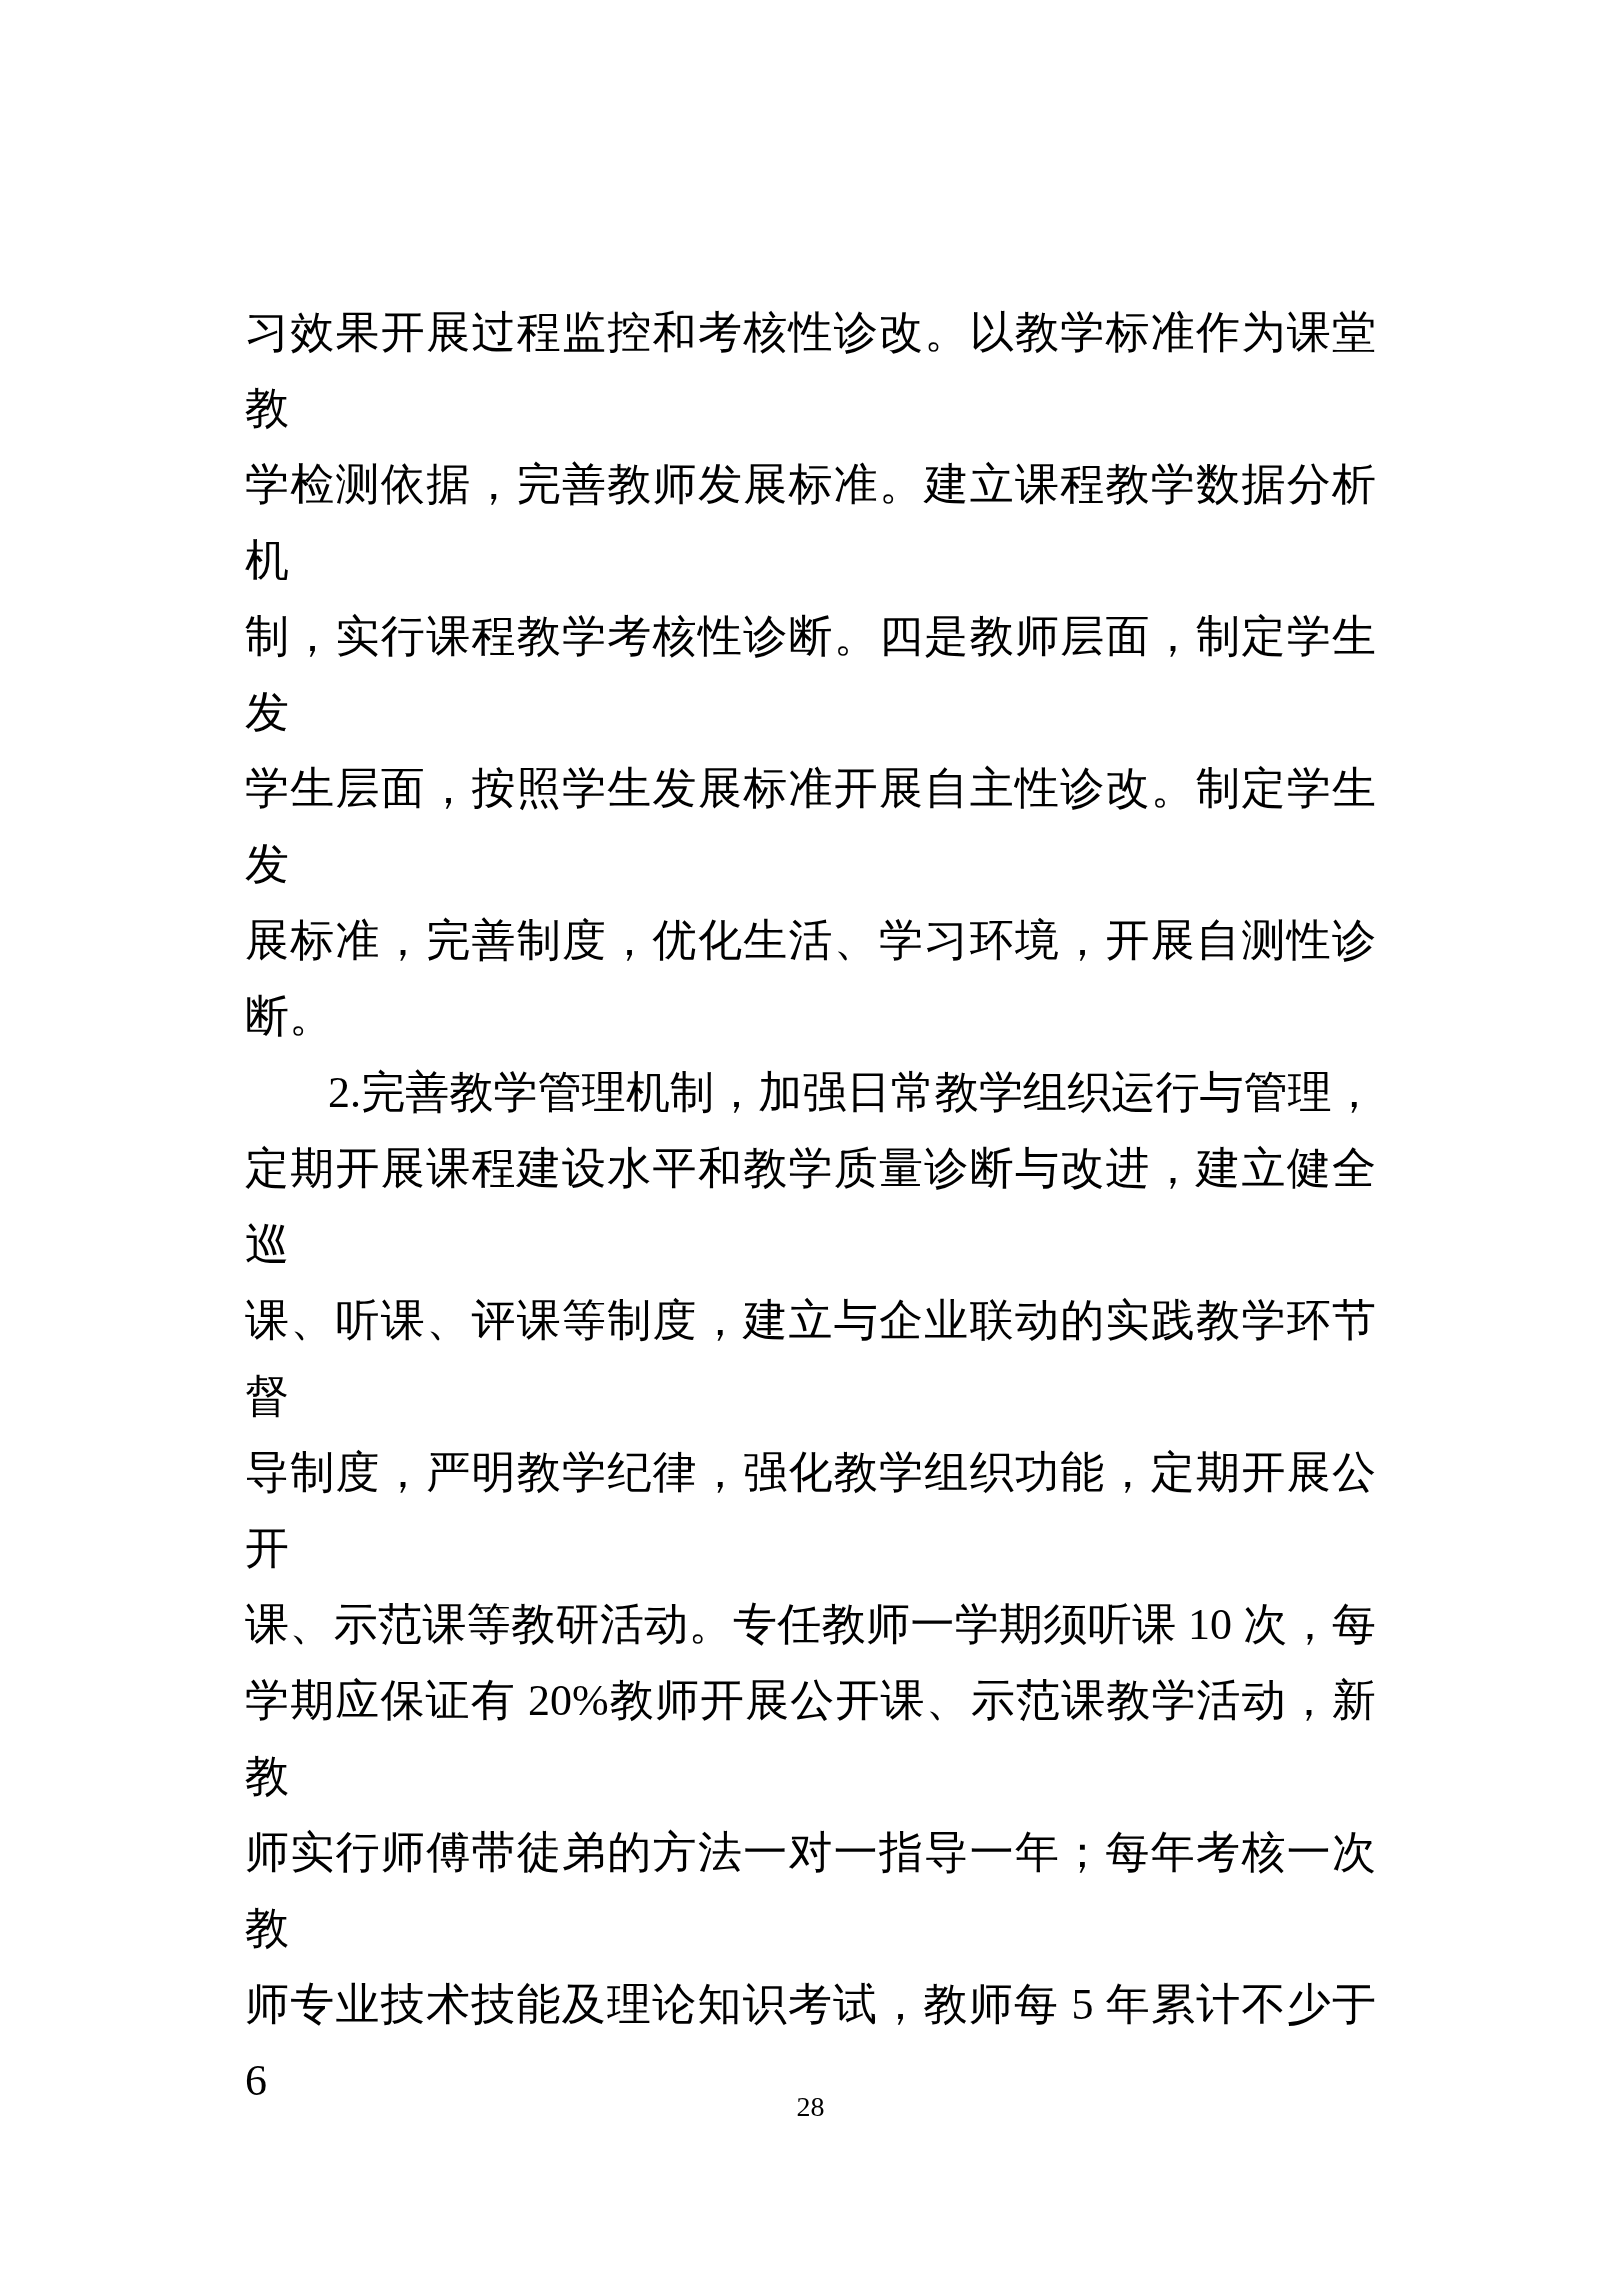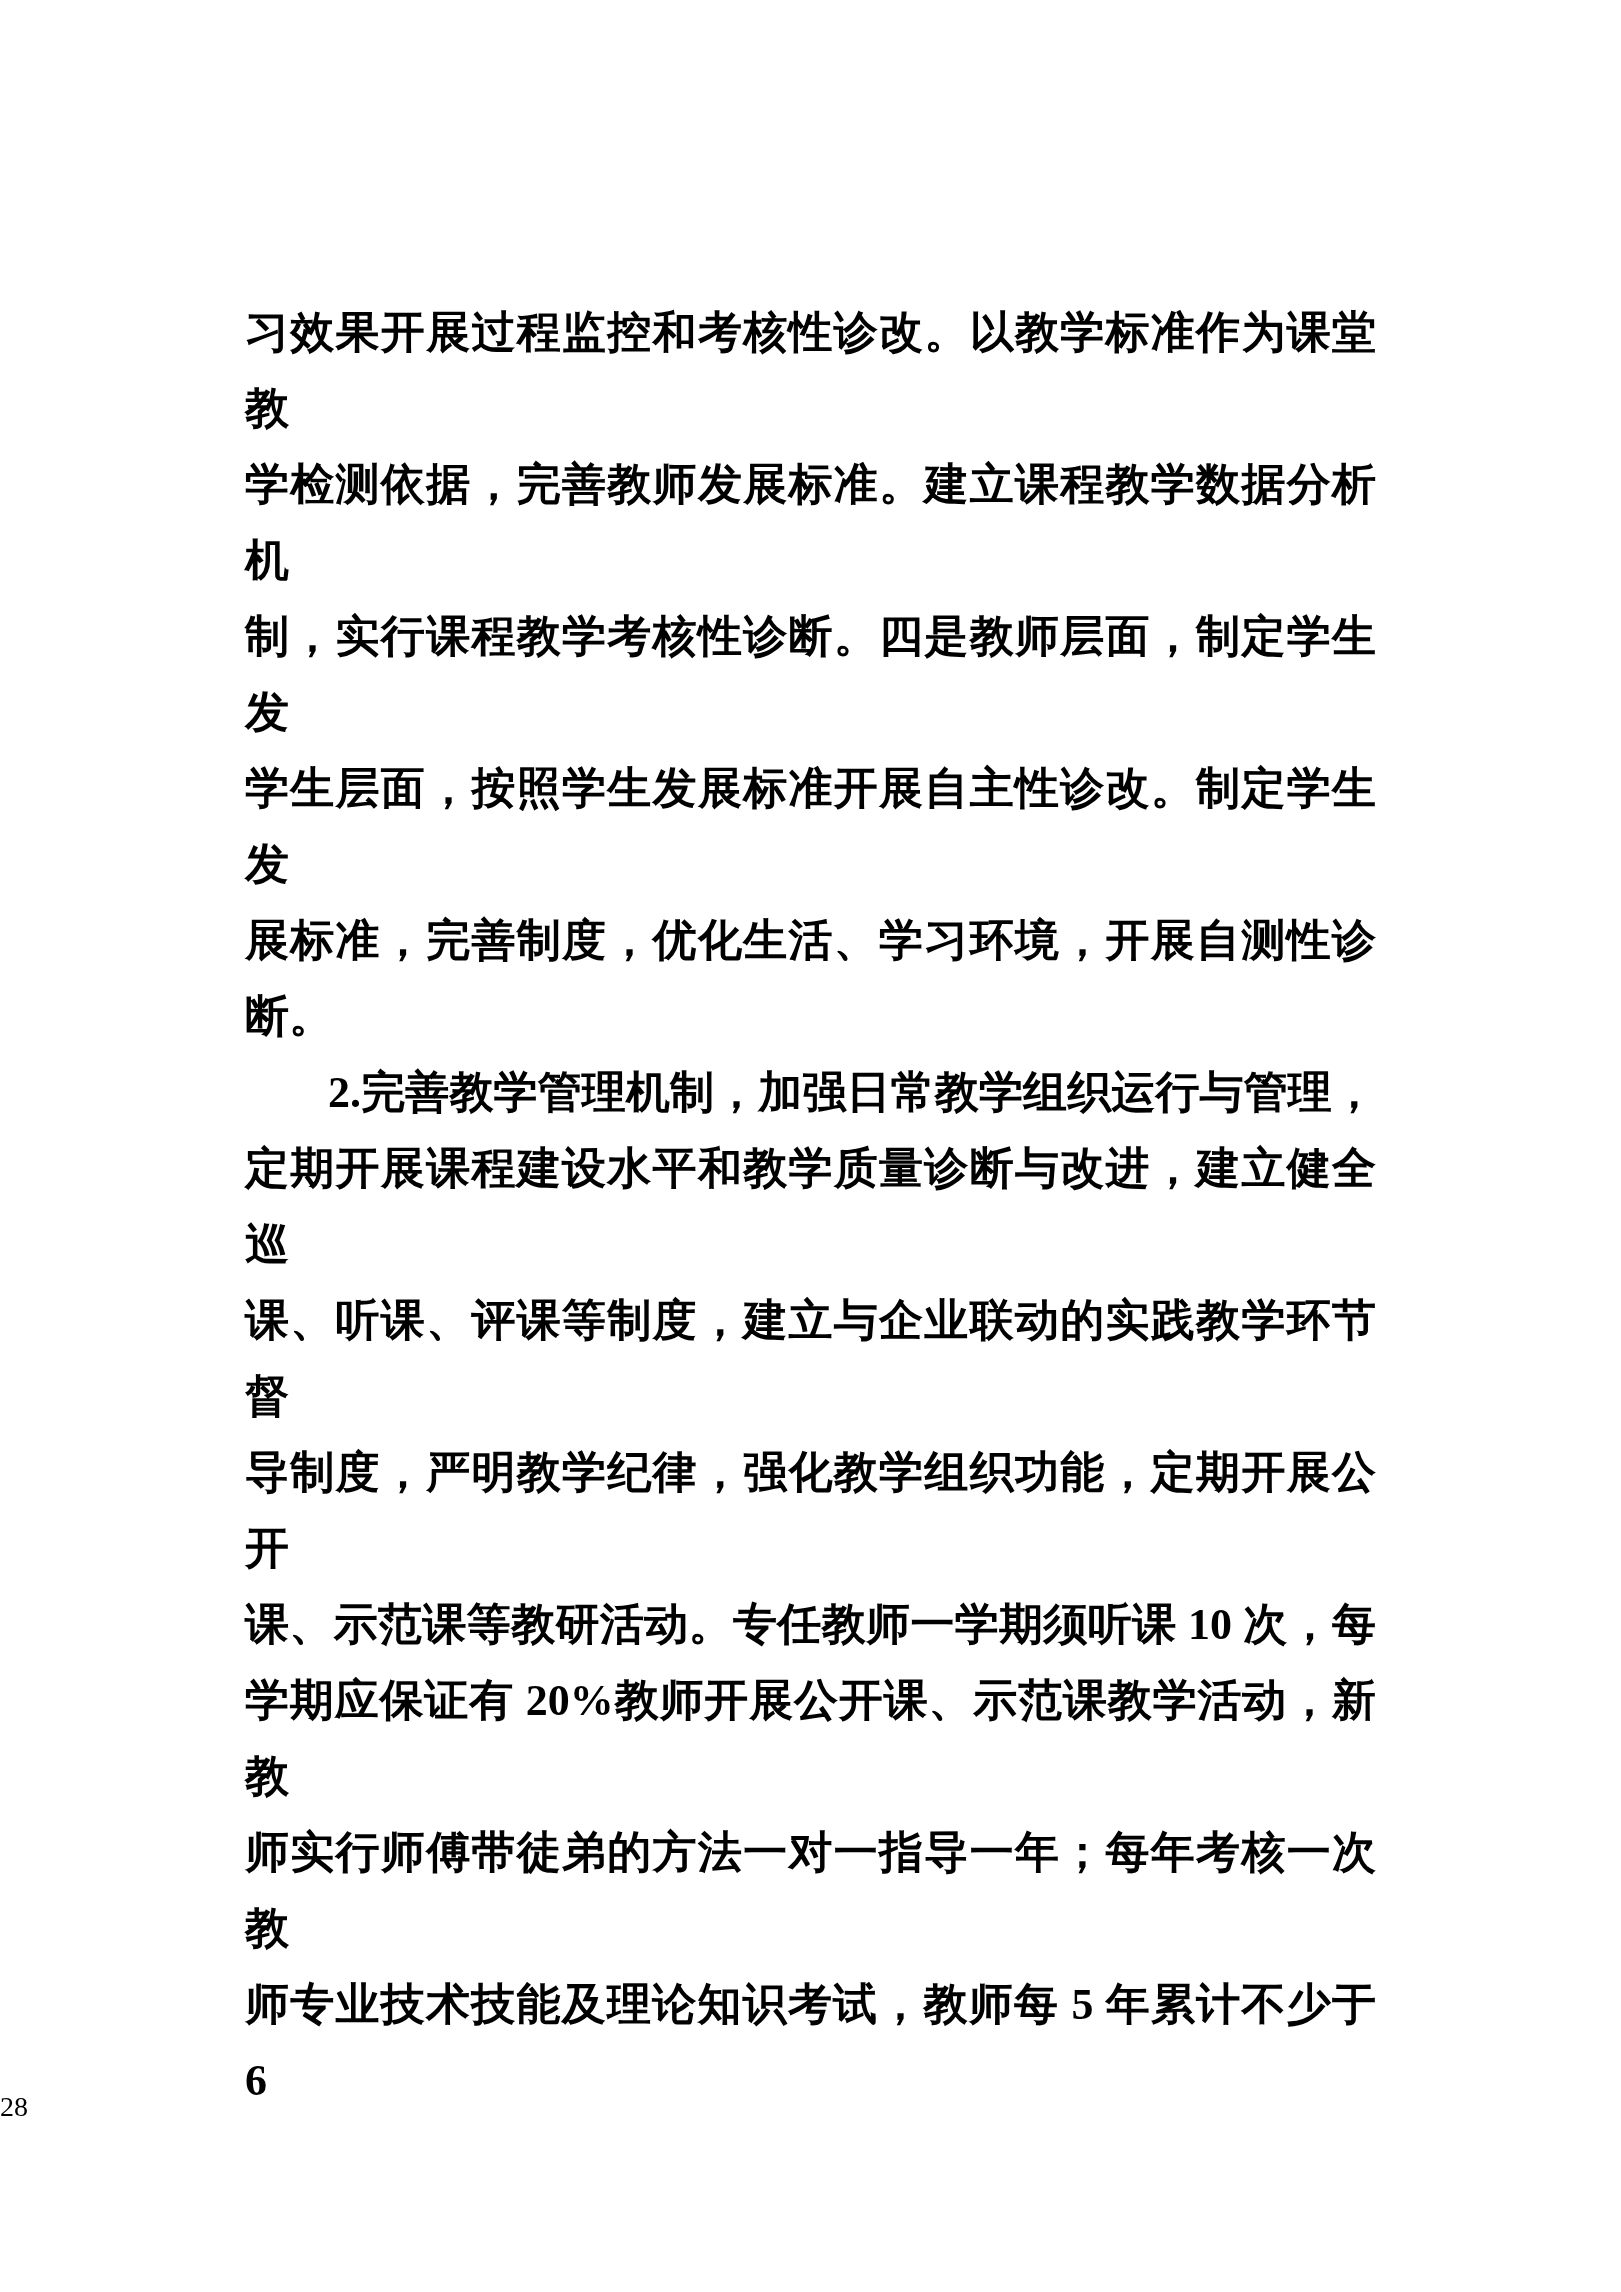--- a/index.html
+++ b/index.html
@@ -24,34 +24,34 @@
     font-size: 44px;
     line-height: 76px;
     letter-spacing: 0;
   }
   .line {
     width: 100%;
     text-align: justify;
     text-align-last: justify;
     text-justify: inter-character;
     white-space: normal;
-    font-weight: bold;
   }
   .line.last {
     text-align: left;
     text-align-last: left;
   }
   .line.indent {
     text-indent: 83px;
   }
   .page-number {
     position: absolute;
     left: 0;
     right: 0;
     top: 2090px;
+    text-align: center;
     font-size: 28px;
     line-height: 33px;
     color: #000000;
   }
 </style>
 </head>
 <body>
 
 <div class="page">
   <div class="text-block">

